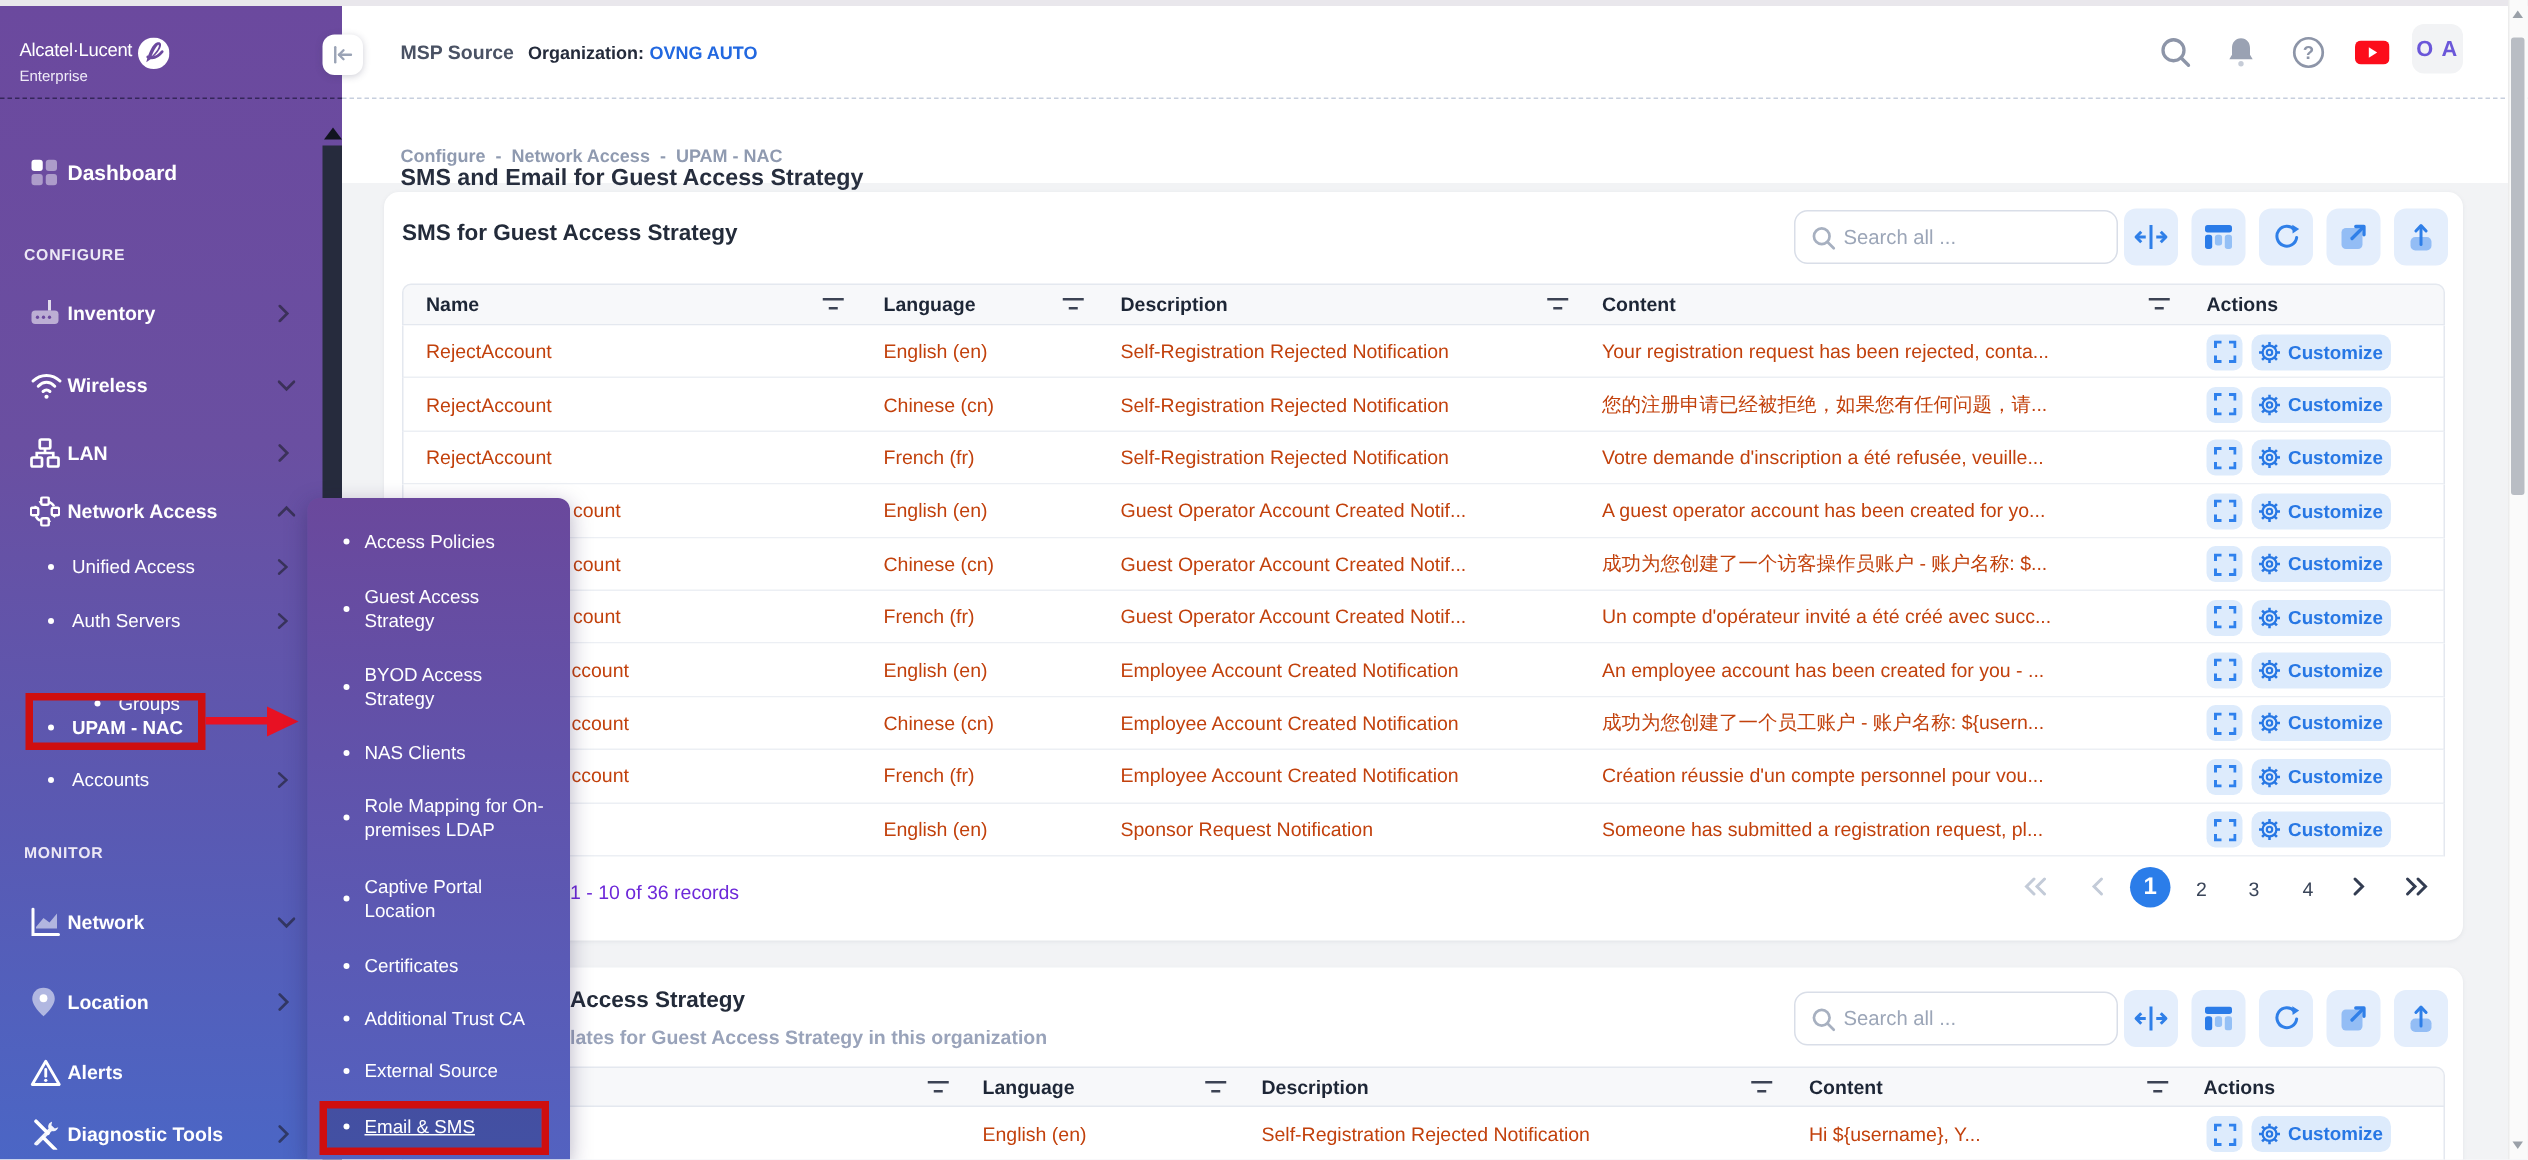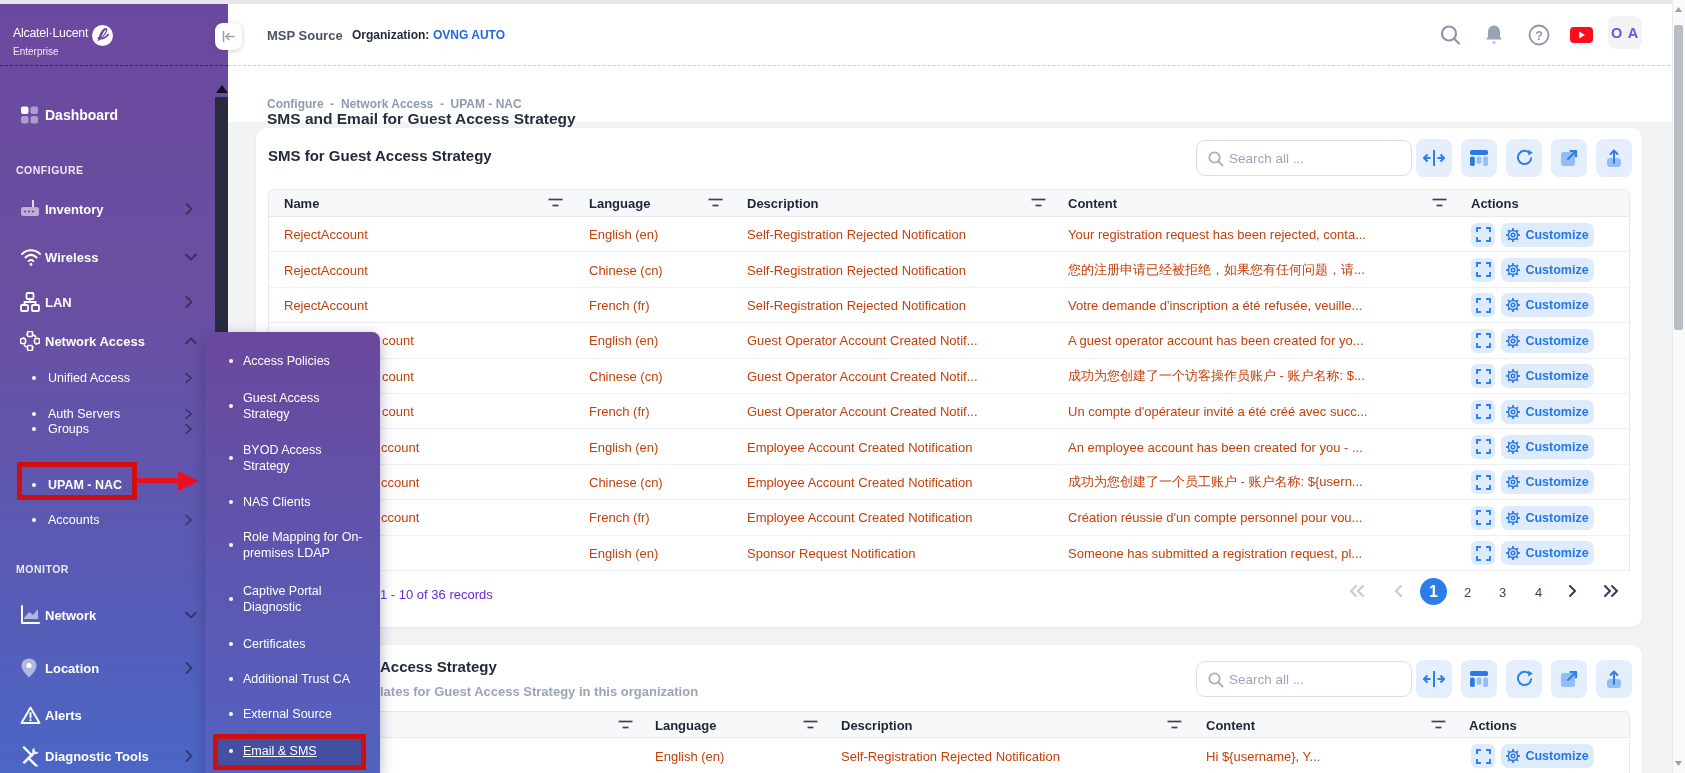--- a/index.html
+++ b/index.html
@@ -195,21 +195,21 @@
           <path d="M1 1 L6 5.5 L1 10" stroke="rgba(30,30,45,.62)" stroke-width="1.6" fill="none" stroke-linecap="round"></path>
         </svg>
       </div>
   <div class="abs sb-sub" style="top:397px;">
         <span class="sb-bullet"></span>
         <span class="sb-subtext">Auth Servers</span>
     <svg class="sb-chev" width="7" height="11" viewBox="0 0 7 11">
           <path d="M1 1 L6 5.5 L1 10" stroke="rgba(30,30,45,.62)" stroke-width="1.6" fill="none" stroke-linecap="round"></path>
         </svg>
       </div>
-  <div class="abs sb-sub" style="top:412px;">
+  <div class="abs sb-sub" style="top:452px;margin-left:31px;">
         <span class="sb-bullet"></span>
         <span class="sb-subtext">Groups</span>
     <svg class="sb-chev" width="7" height="11" viewBox="0 0 7 11">
           <path d="M1 1 L6 5.5 L1 10" stroke="rgba(30,30,45,.62)" stroke-width="1.6" fill="none" stroke-linecap="round"></path>
         </svg>
       </div>
   <div class="abs sb-sub" style="top:468px;">
         <span class="sb-bullet"></span>
         <span class="sb-subtext" style="font-weight:bold;">UPAM - NAC</span>
       </div>
@@ -753,21 +753,21 @@
   <div class="pp-item" style="top:161.75px;">
         <span class="pp-bullet" style="top:6px;"></span>
         <span class="pp-text">NAS Clients</span>
       </div>
   <div class="pp-item" style="top:196.5px;">
         <span class="pp-bullet" style="top:14px;"></span>
         <span class="pp-text">Role Mapping for On-premises LDAP</span>
       </div>
   <div class="pp-item" style="top:250.5px;">
         <span class="pp-bullet" style="top:14px;"></span>
-        <span class="pp-text">Captive Portal Diagnostic</span>
+        <span class="pp-text">Captive Portal Location</span>
       </div>
   <div class="pp-item" style="top:303.75px;">
         <span class="pp-bullet" style="top:6px;"></span>
         <span class="pp-text">Certificates</span>
       </div>
   <div class="pp-item" style="top:338.75px;">
         <span class="pp-bullet" style="top:6px;"></span>
         <span class="pp-text">Additional Trust CA</span>
       </div>
   <div class="pp-item" style="top:373.75px;">

